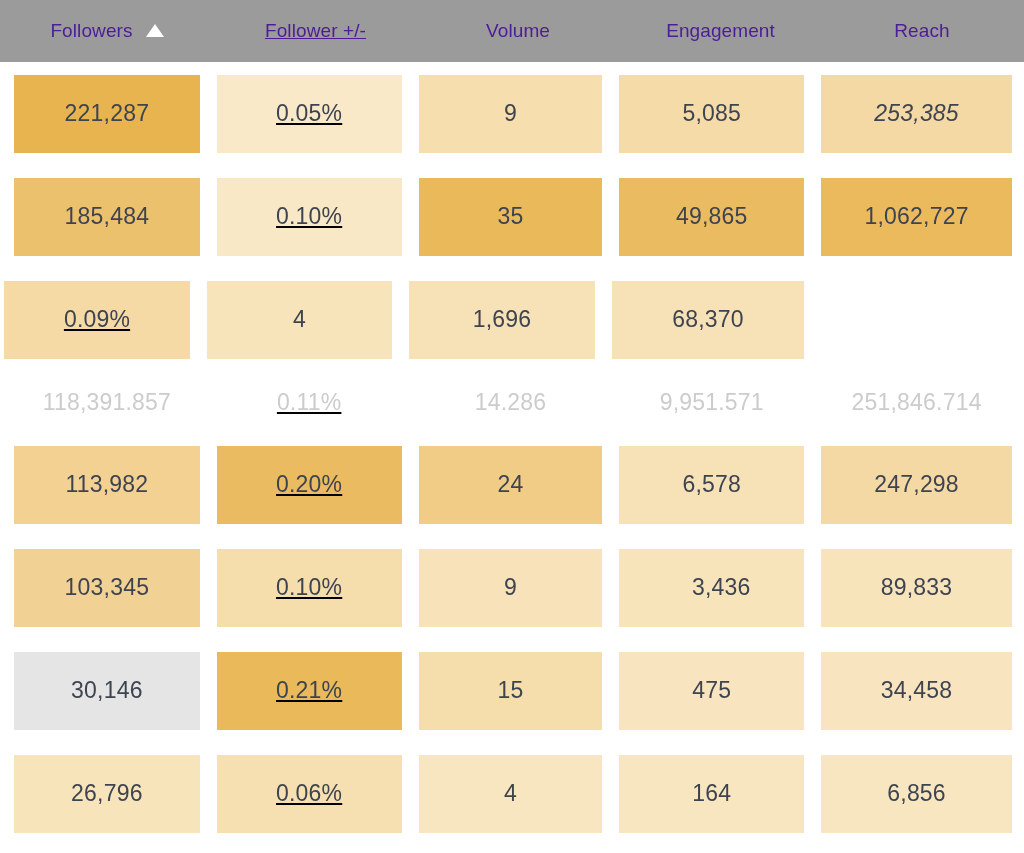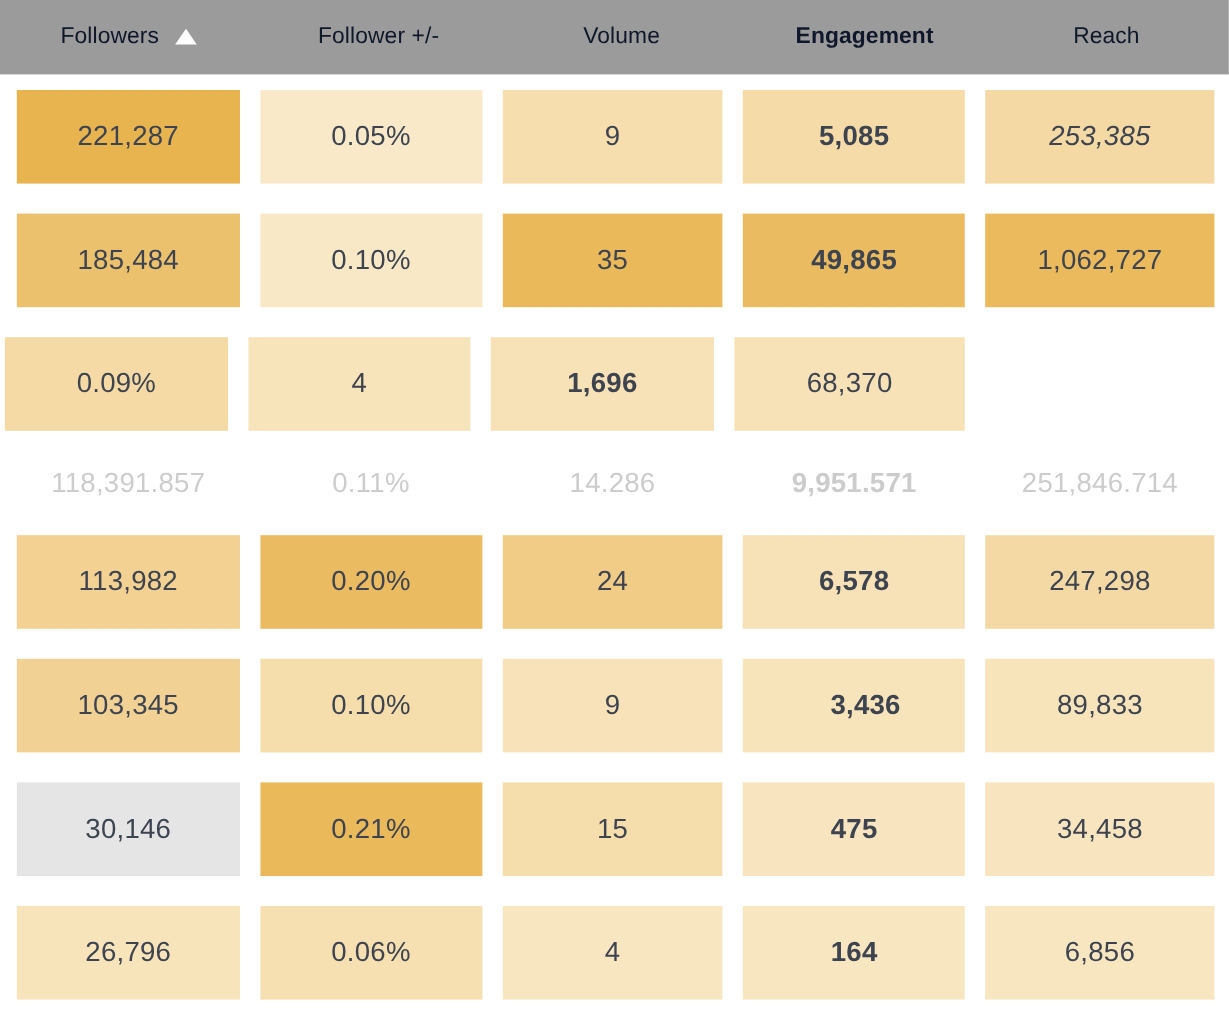--- a/index.html
+++ b/index.html
@@ -29,21 +29,21 @@
     height: 62px;
     background: #9b9b9b;
     align-items: center;
     box-sizing: border-box;
   }
   .th {
     display: flex;
     align-items: center;
     justify-content: center;
     height: 44px;
-    color: #0f172a;
+    color: #4c1d95;
     font-size: 19px;
     font-weight: 400;
     letter-spacing: 0.1px;
     white-space: nowrap;
     box-sizing: border-box;
     user-select: none;
   }
   .th-label { display: inline-block; }
   .sort-caret {
     display: inline-block;
@@ -52,23 +52,23 @@
     height: 0;
     border-left: 9px solid transparent;
     border-right: 9px solid transparent;
     border-bottom: 13px solid #ffffff;
     position: relative;
     top: -1px;
   }
 
   
   .col-0 { width: 214px; }
-  .col-1 { width: 203px; }
+  .col-1 { width: 203px; text-decoration: underline; }
   .col-2 { width: 202px; }
-  .col-3 { width: 203px; font-weight: bold; }
+  .col-3 { width: 203px; }
   .col-4 { width: 200px; }
   .col-5 { width: 2px; }
 
   
   .table-body {
     position: relative;
     width: 1024px;
   }
   .row {
     display: flex;

